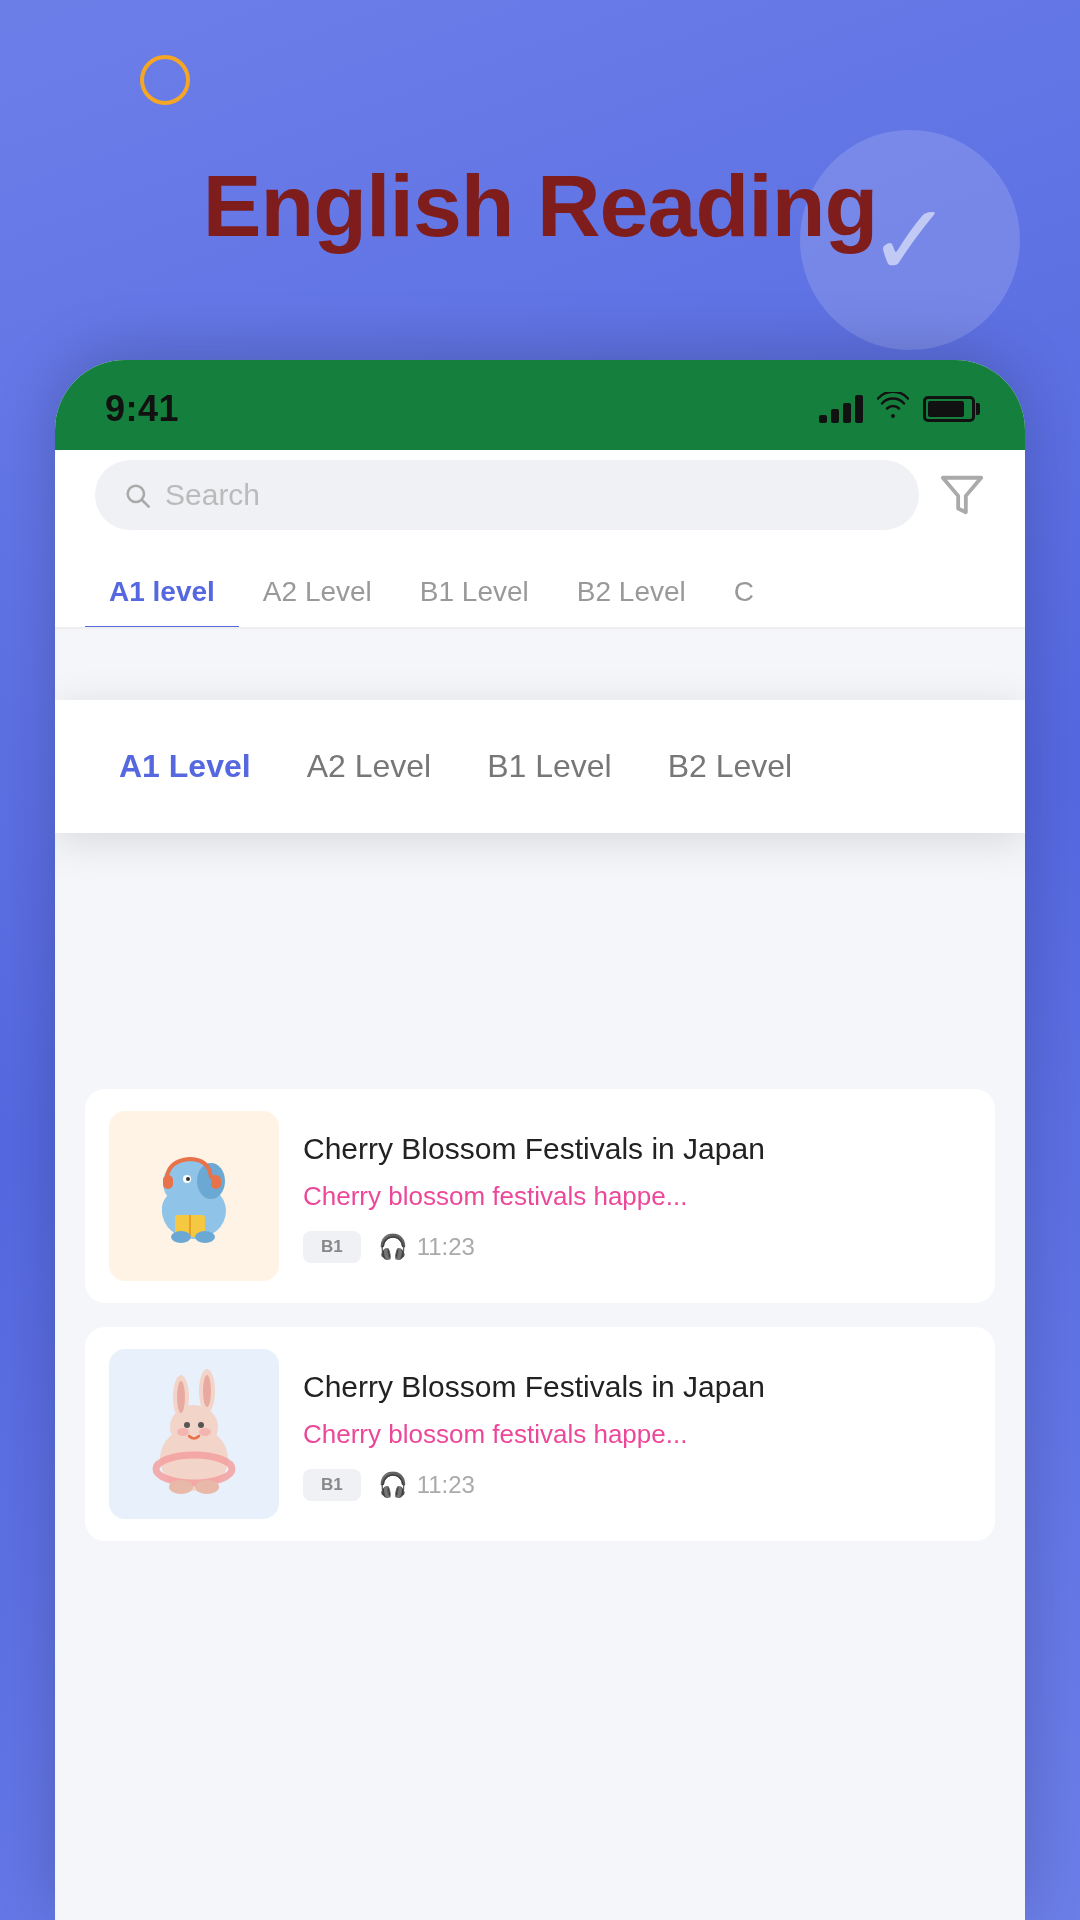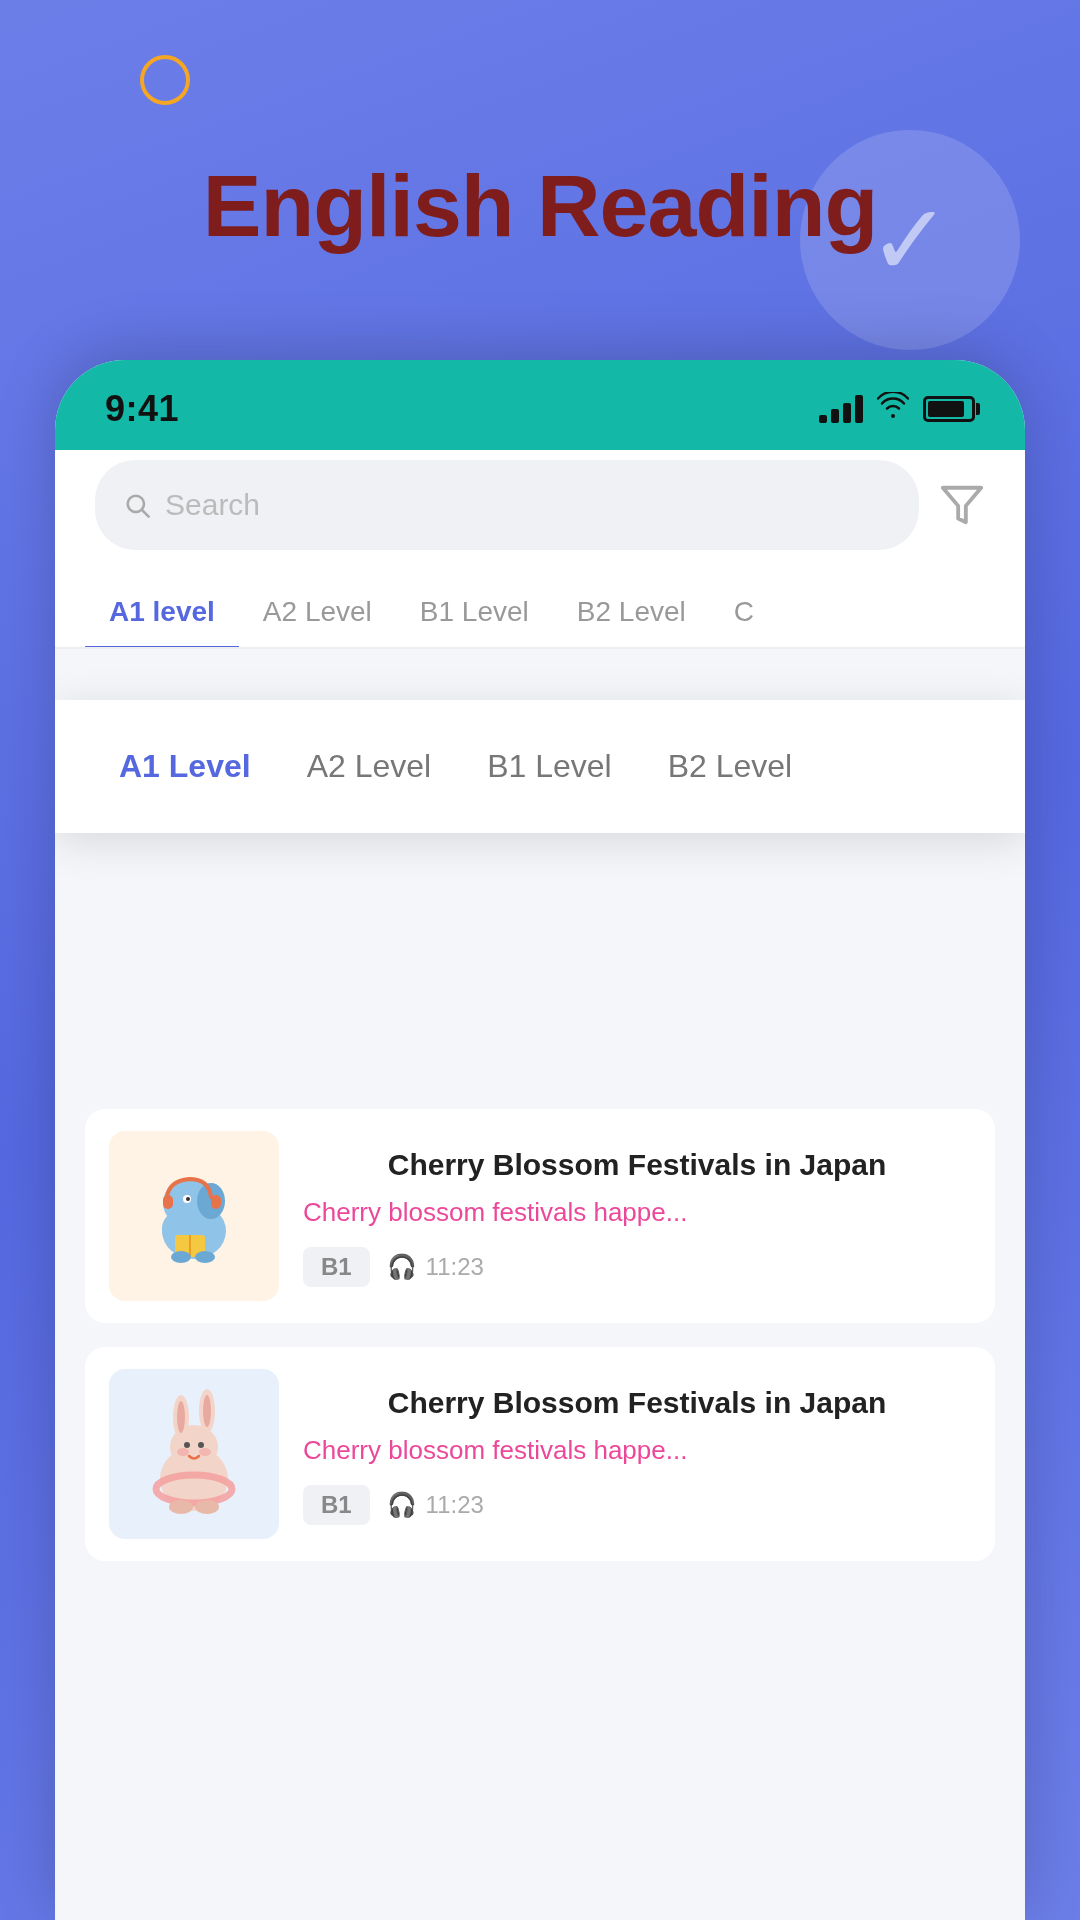--- a/index.html
+++ b/index.html
@@ -69,21 +69,21 @@
       border-radius: 70px 70px 0 0;
       overflow: hidden;
       box-shadow: 0 -10px 60px rgba(0,0,0,0.18);
     }
 
     
     .status-bar {
       display: flex;
       justify-content: space-between;
       padding: 28px 50px 20px 50px;
-      background: #14b8a6;
+      background: #15803d;
     }
     .status-time {
       font-size: 36px;
       font-weight: 700;
       color: #111;
       letter-spacing: 0.5px;
     }
     .status-icons {
       display: flex;
       align-items: center;
@@ -146,21 +146,21 @@
       display: flex;
       align-items: center;
       gap: 20px;
     }
     .search-input-wrap {
       flex: 1;
       background: #f0f1f5;
       border-radius: 40px;
       display: flex;
       align-items: center;
-      padding: 28px 28px;
+      padding: 18px 28px;
       gap: 14px;
     }
     .search-icon-svg {
       width: 28px;
       height: 28px;
       color: #aaa;
       flex-shrink: 0;
     }
     .search-placeholder {
       font-size: 30px;
@@ -270,41 +270,40 @@
     }
 
     .article-info {
       flex: 1;
       display: flex;
       flex-direction: column;
       gap: 10px;
     }
     .article-title {
       font-size: 30px;
-      font-weight: 700;
+      font-weight: 400;
       color: #222;
       line-height: 1.3;
-      text-align: center;
     }
     .article-desc {
       font-size: 26px;
       color: #ec4899;
       line-height: 1.4;
     }
     .article-meta {
       display: flex;
       align-items: center;
       gap: 18px;
       margin-top: 6px;
     }
     .article-level-badge {
       background: #f0f1f5;
       border-radius: 8px;
       padding: 6px 18px;
-      font-size: 24px;
+      font-size: 17px;
       color: #888;
       font-weight: 600;
     }
     .article-duration {
       display: flex;
       align-items: center;
       gap: 8px;
       font-size: 24px;
       color: #aaa;
     }

